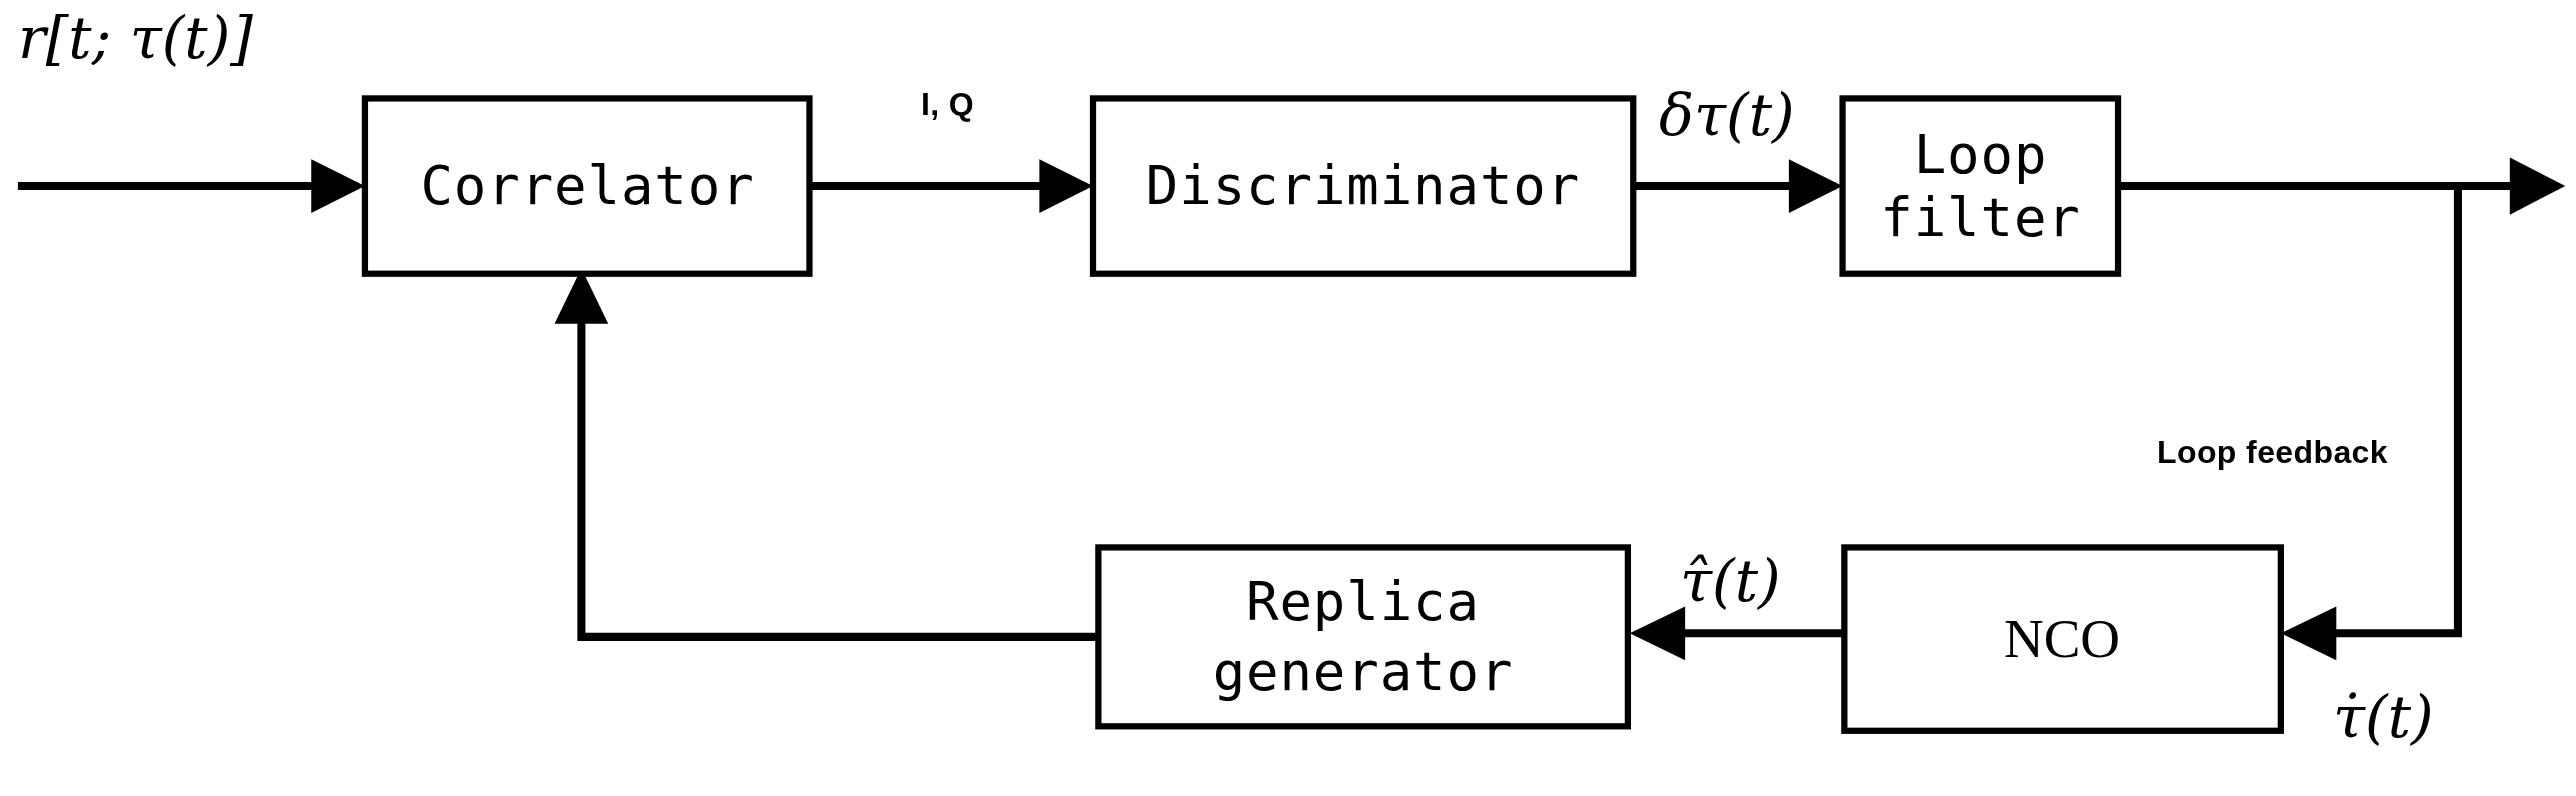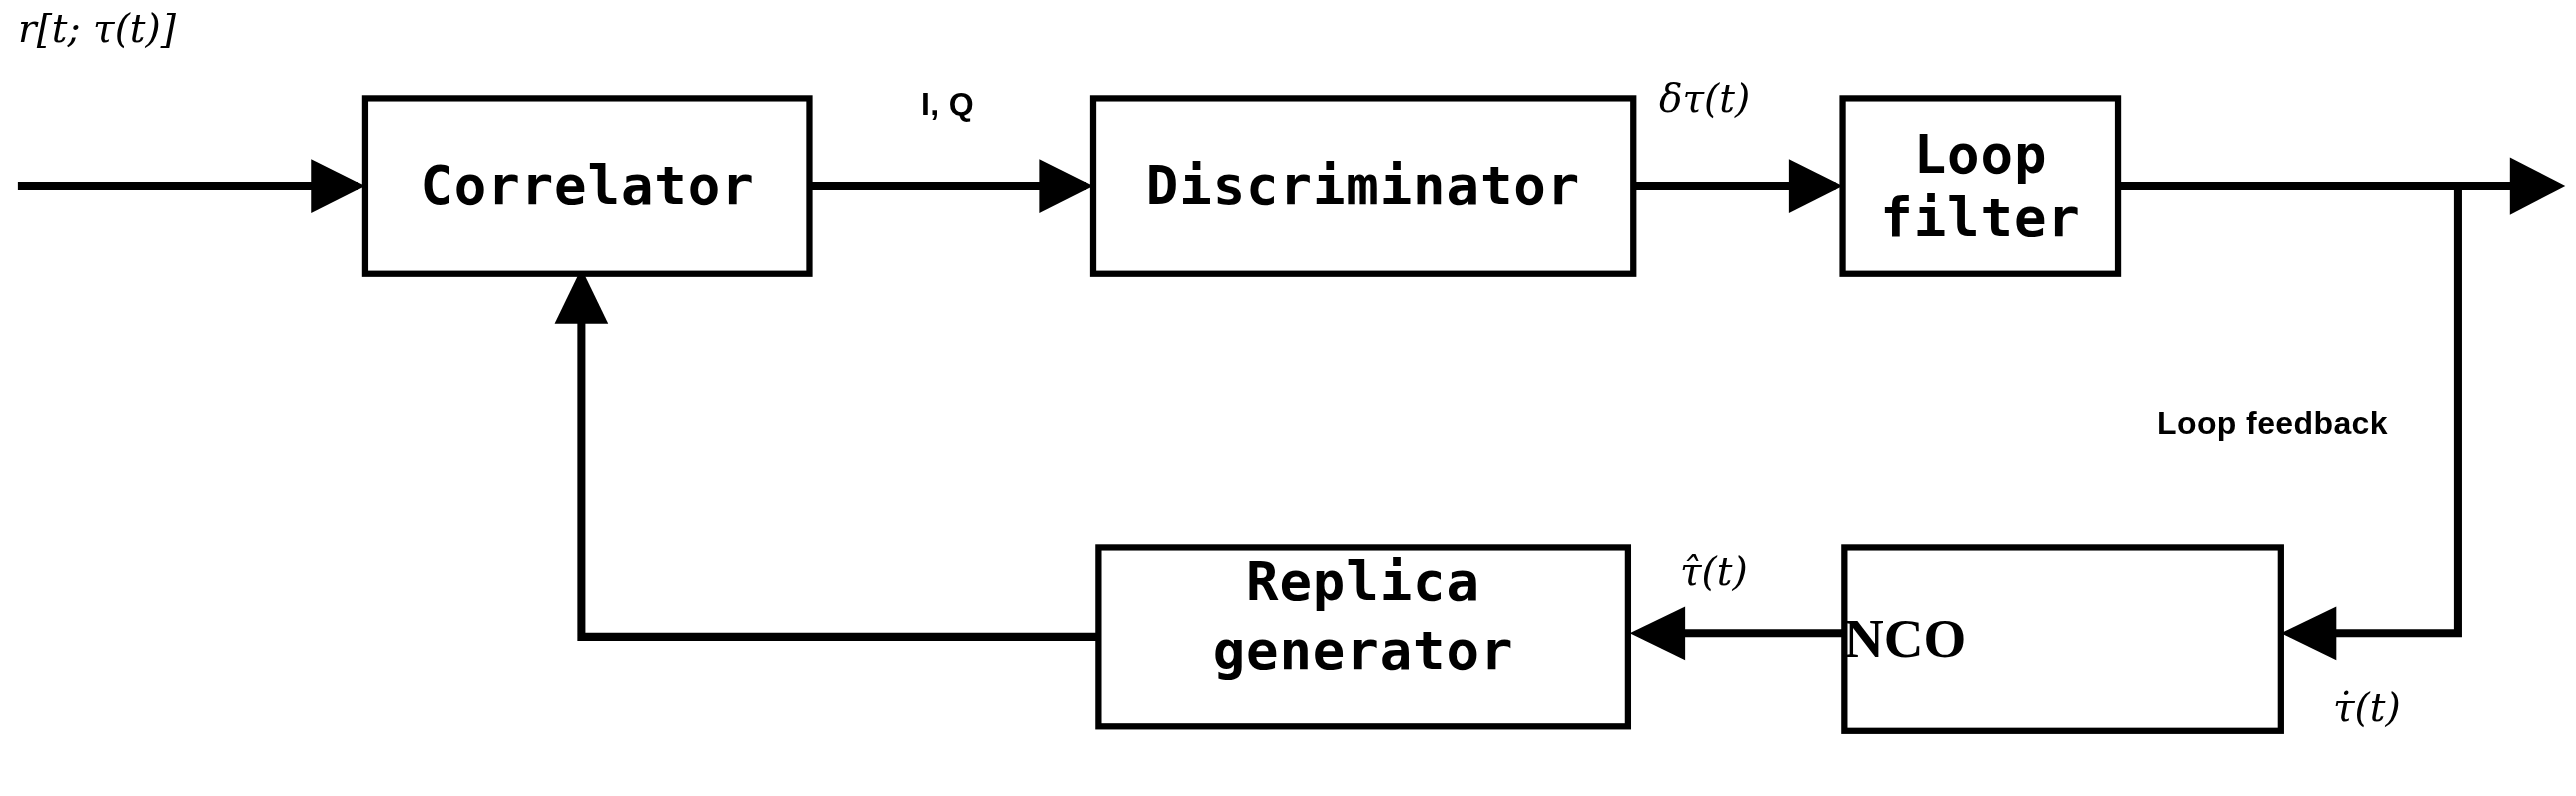--- a/index.html
+++ b/index.html
@@ -57,33 +57,32 @@
     width: 100%;
     left: 0;
   }
   .block-label.two-line {
     line-height: 1.28;
   }
   .block-text-wrap {
     position: absolute;
     display: flex;
     align-items: center;
-    justify-content: flex-start;
+    justify-content: center;
     text-align: center;
-    font-weight: bold;
   }
   .nco-label {
     font-family: "Liberation Serif", serif;
     font-size: 55px;
     letter-spacing: 0px;
   }
   .math {
     font-family: "DejaVu Serif", "Liberation Serif", serif;
     font-style: italic;
-    font-size: 39px;
+    font-size: 58px;
   }
   .bold-serif {
     font-family: Liberation Sans, sans-serif;
     font-weight: bold;
     font-size: 32px;
     letter-spacing: 0.4px;
   }
 </style>
 </head>
 <body>
@@ -152,23 +151,23 @@
 
   <div class="block-text-wrap" style="left:1098px; top:547px; width:530px; height:179px; flex-direction:column;">
     <span class="block-label two-line">Replica</span>
     <span class="block-label two-line">generator</span>
   </div>
 
   <div class="lbl math" style="left:18px; top:9px;">r[t; τ(t)]</div>
 
   <div class="lbl bold-serif" style="left:921px; top:88px;">I, Q</div>
 
-  <div class="lbl math" style="left:1659px; top:79px;">δτ(t)</div>
+  <div class="lbl math" style="left:1659px; top:86px;">δτ(t)</div>
 
-  <div class="lbl bold-serif" style="left:2157px; top:407px;">Loop feedback</div>
+  <div class="lbl bold-serif" style="left:2157px; top:436px;">Loop feedback</div>
 
   <div class="lbl math" style="left:2333px; top:688px;">τ̇(t)</div>
 
   <div class="lbl math" style="left:1680px; top:524px;margin-top:28px;">τ̂(t)</div>
 
 
 </div>
 
 
 </body></html>

